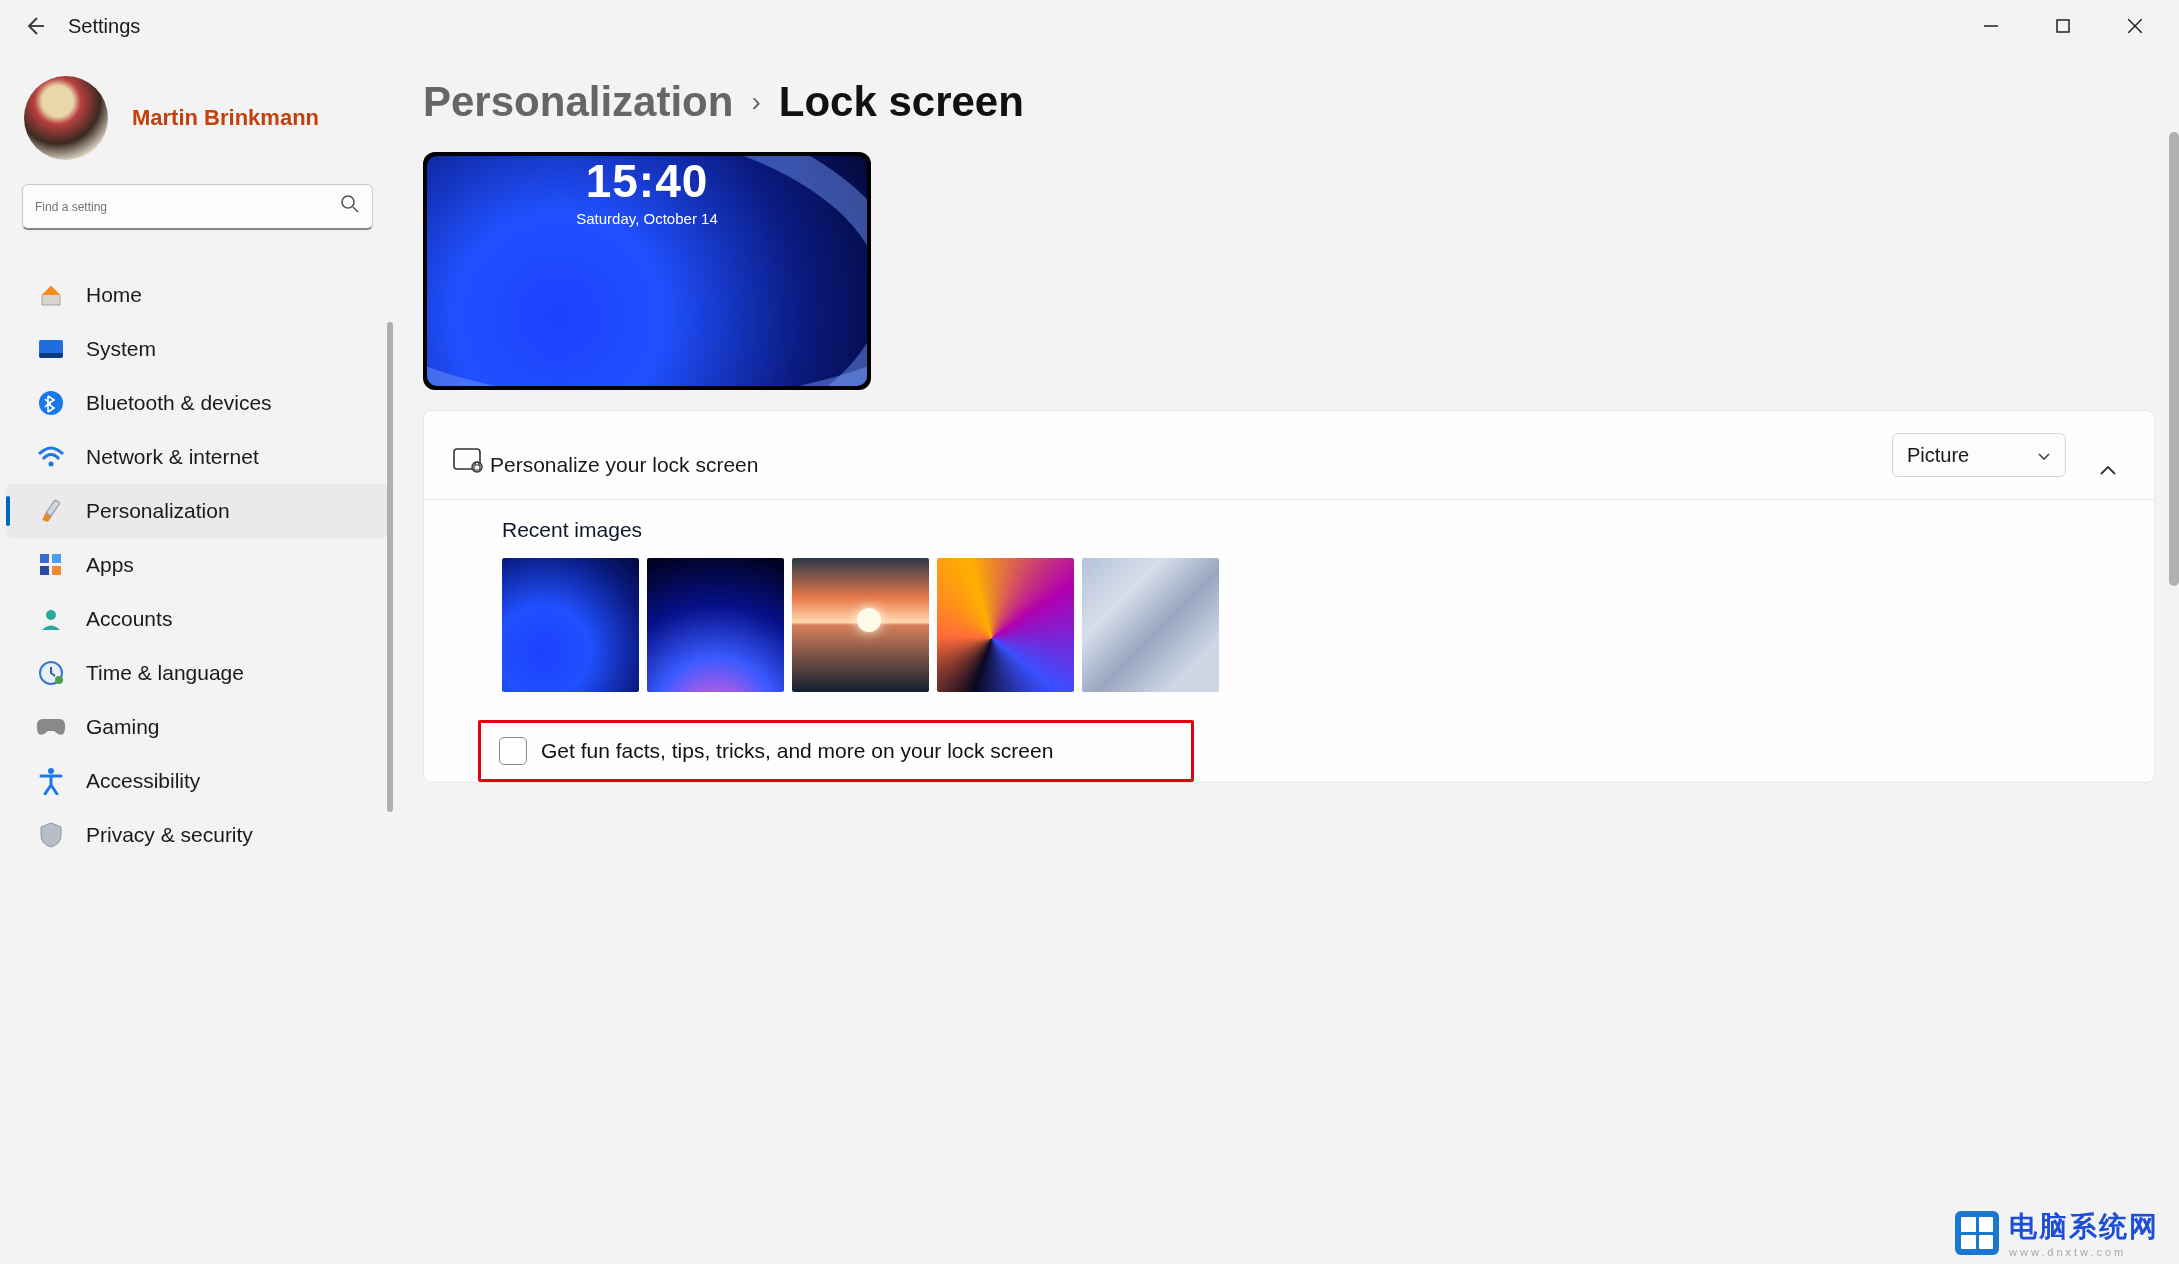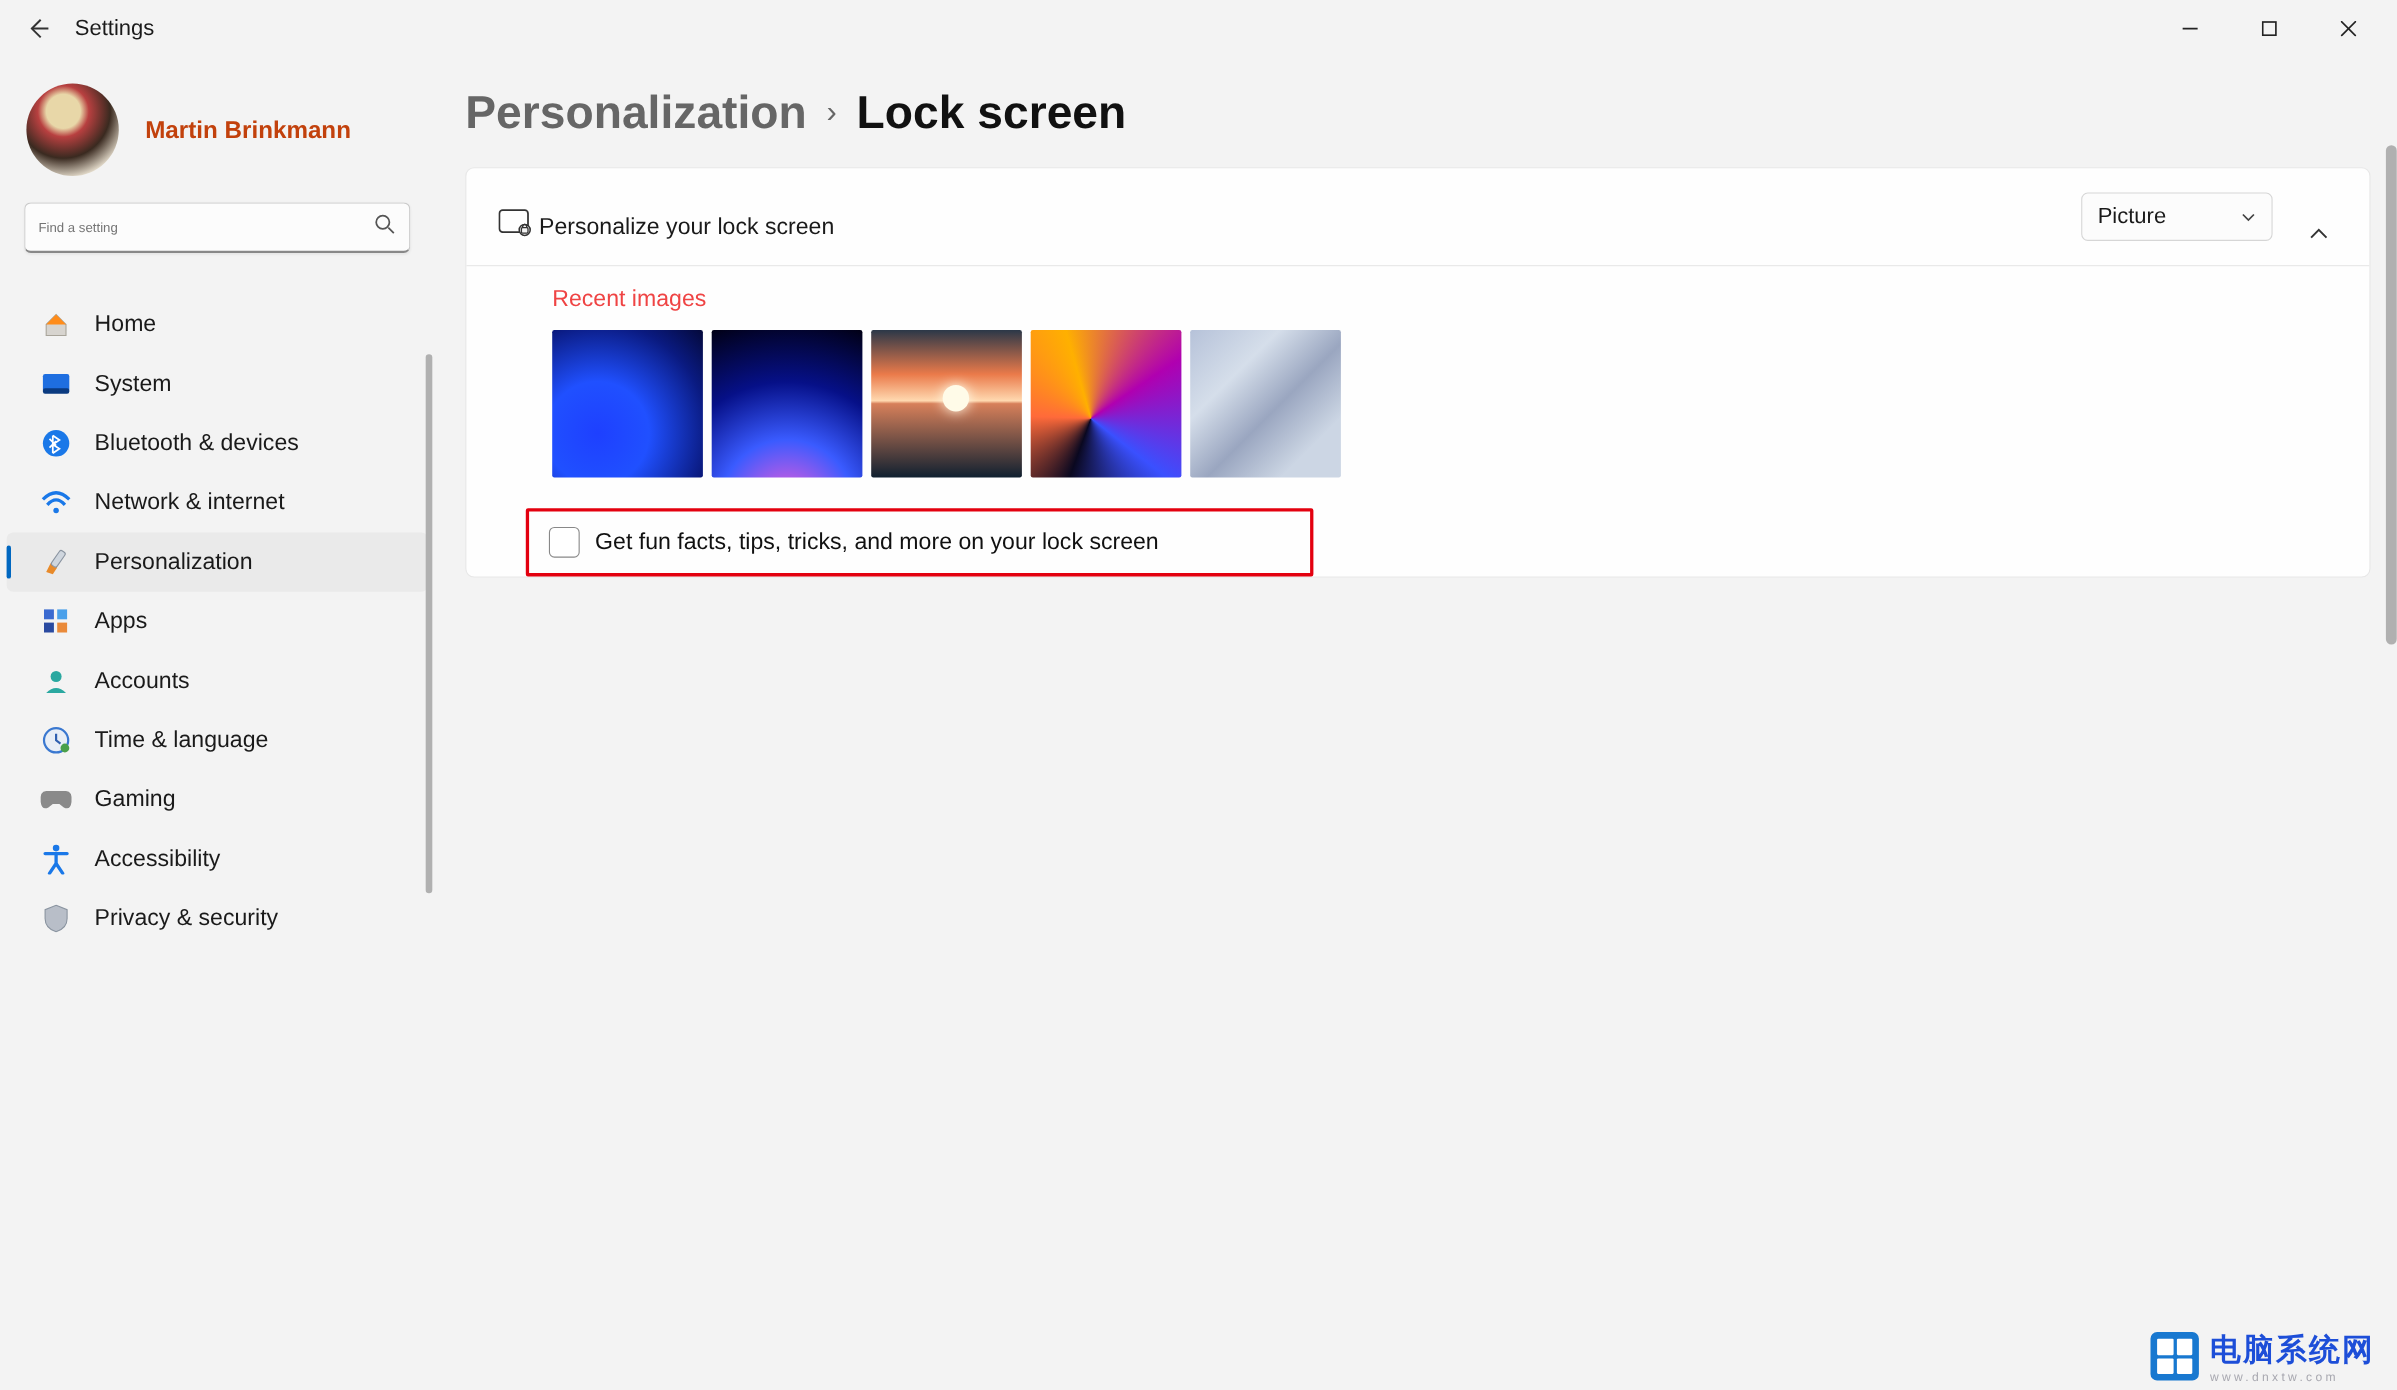--- a/index.html
+++ b/index.html
@@ -50,21 +50,21 @@
 .preview .date { font-size: 15px; font-weight:500; margin-top:2px; }
 
 .card { background:#fefefe; border:1px solid #e7e7e7; border-radius:8px; margin-right: 6px; }
 .card-header { display:flex; align-items:flex-end; padding: 22px 28px; gap: 6px; }
 .card-header .hicon { width:32px; height:32px; display:flex; align-items:center; justify-content:center; font-size:24px; color:#333; }
 .card-header .htitle { font-size: 21px; color:#1a1a1a; flex:1; }
 .dropdown { display:flex; align-items:center; justify-content:space-between; width: 174px; height: 44px; border:1px solid #d6d6d6; border-radius:6px; background:#fcfcfc; padding: 0 14px; font-size:20px; color:#1a1a1a; }
 .expand-btn { width: 36px; display:flex; align-items:center; justify-content:center; font-size:22px; color:#333; margin-left: 18px; }
 
 .card-sub { border-top:1px solid #e7e7e7; padding: 18px 28px 22px 78px; }
-.sub-label { font-size: 21px; color:#ef4444; margin-bottom: 16px; }
+.sub-label { font-size: 21px; color:#0f172a; margin-bottom: 16px; }
 .thumbs { display:flex; gap: 8px; }
 .thumb { width: 137px; height: 134px; border-radius: 2px; }
 .thumb.t1 { background: radial-gradient(circle at 30% 70%, #1e40ff 0%, #2050ff 35%, #0a1a80 75%, #04093a 100%); }
 .thumb.t2 { background: radial-gradient(circle at 50% 120%, #ff5bd6 0%, #3a5bff 35%, #061088 65%, #010015 100%); }
 .thumb.t3 { background: linear-gradient(to bottom, #2b3848 0%, #ea7a4a 30%, #ffd9b0 48%, #d7805a 50%, #102030 100%); position:relative; }
 .thumb.t3::after { content:""; position:absolute; width:24px; height:24px; background:#fffbe8; border-radius:50%; right:48px; top:50px; box-shadow:0 0 12px #ffe; }
 .thumb.t4 { background: conic-gradient(from 200deg at 40% 60%, #0a0820, #ff6a3a, #ffb000, #b000b0, #3a50ff, #0a0820); }
 .thumb.t5 { background: linear-gradient(135deg, #b6c2d9 0%, #d5deea 30%, #9aa6c0 55%, #ccd6e4 80%); }
 
 .choose-row { border-top:1px solid #e7e7e7; display:flex; align-items:center; padding: 18px 28px 18px 78px; }
@@ -243,20 +243,30 @@
     <div class="sidebar-scroll"></div>
   </div>
 
   <div class="main">
     <div class="breadcrumb">
       <span class="crumb">Personalization</span>
       <span class="chev">›</span>
       <span class="crumb current">Lock screen</span>
     </div>
 
+    <div class="preview">
+      <div class="wall">
+        <div class="wave w1"></div>
+          <div class="wave w2"></div>
+      </div>
+      <div class="time">
+        <div class="clock">15:40</div>
+        <div class="date">Saturday, October 14</div>
+      </div>
+    </div>
 
     <div class="card">
       <div class="card-header">
         <span class="hicon">
           <svg width="30" height="26" viewBox="0 0 30 26">
               <rect x="1" y="1" width="26" height="20" rx="3" stroke="#333" stroke-width="1.6" fill="none"></rect>
               <circle cx="24" cy="19" r="5" fill="#f3f3f3" stroke="#333" stroke-width="1.4"></circle>
               <rect x="21" y="17" width="6" height="5" rx="1" stroke="#333" stroke-width="1.2" fill="none"></rect>
               <path d="M22 17 Q22 14 24 14 Q26 14 26 17" stroke="#333" stroke-width="1.2" fill="none"></path>
             </svg>

